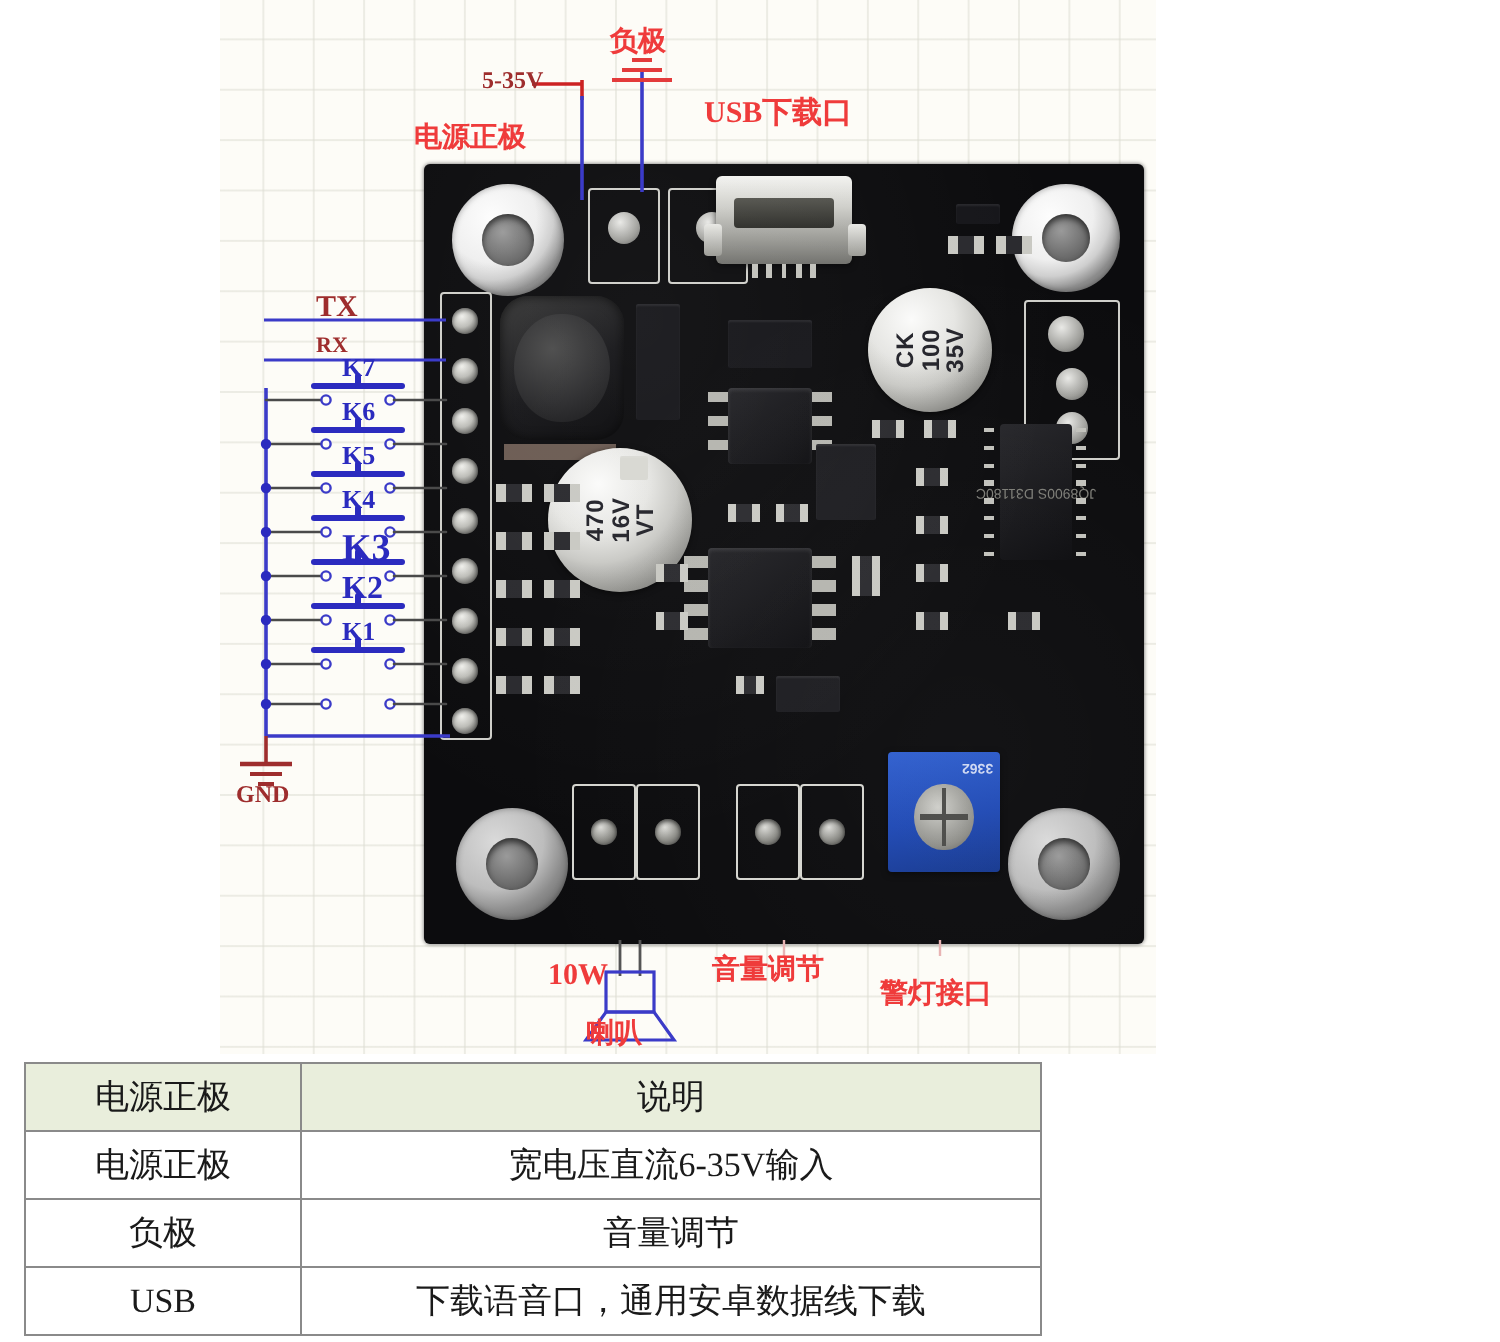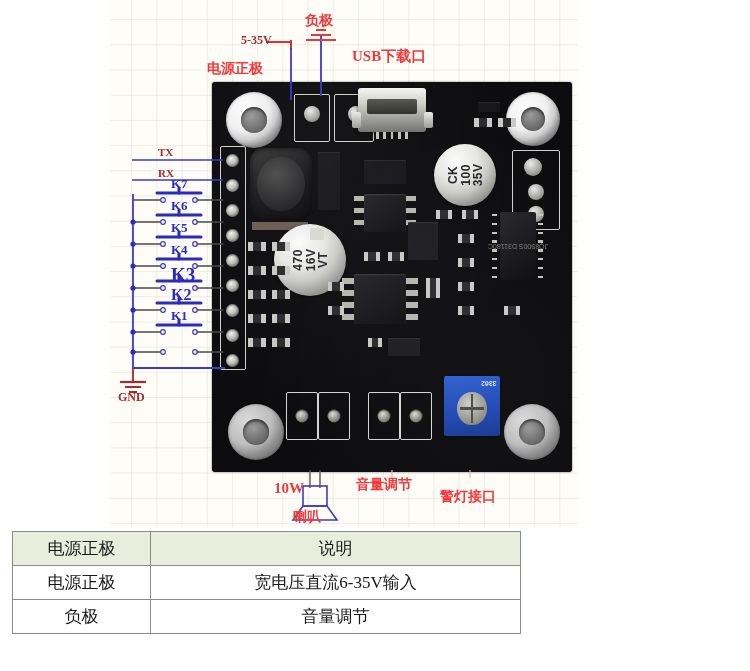--- a/index.html
+++ b/index.html
@@ -467,21 +467,21 @@
   </svg>
 
   <div class="lbl dk sm" style="left:241px; top:33px;">5-35V</div>
 
   <div class="lbl" style="left:305px; top:12px;">负极</div>
 
   <div class="lbl" style="left:207px; top:60px;">电源正极</div>
 
   <div class="lbl" style="left:352px; top:47px; font-size:15px;">USB下载口</div>
 
-  <div class="lbl dk sm" style="left:158px; top:146px; font-size:11px;">TX</div>
+  <div class="lbl dk sm" style="left:158px; top:146px; font-size:15px;">TX</div>
   <div class="lbl dk sm" style="left:158px; top:167px; font-size:11px;">RX</div>
 
   <div class="lbl blue" style="left:171px; top:176px; font-size:13px;">K7</div>
   <div class="lbl blue" style="left:171px; top:198px; font-size:13px;">K6</div>
   <div class="lbl blue" style="left:171px; top:220px; font-size:13px;">K5</div>
   <div class="lbl blue" style="left:171px; top:242px; font-size:13px;">K4</div>
   <div class="lbl blue" style="left:171px; top:264px; font-size:19px;">K3</div>
   <div class="lbl blue" style="left:171px; top:286px; font-size:16px;">K2</div>
   <div class="lbl blue" style="left:171px; top:308px; font-size:13px;">K1</div>
 
@@ -504,16 +504,20 @@
     </thead>
     <tbody>
       <tr>
         <td class="name">电源正极</td>
         <td>宽电压直流6-35V输入</td>
       </tr>
       <tr>
         <td class="name">负极</td>
         <td>音量调节</td>
       </tr>
+      <tr>
+        <td class="name">USB</td>
+        <td>下载语音口，通用安卓数据线下载</td>
+      </tr>
     </tbody>
   </table>
 
 </div>
 
 </body></html>

